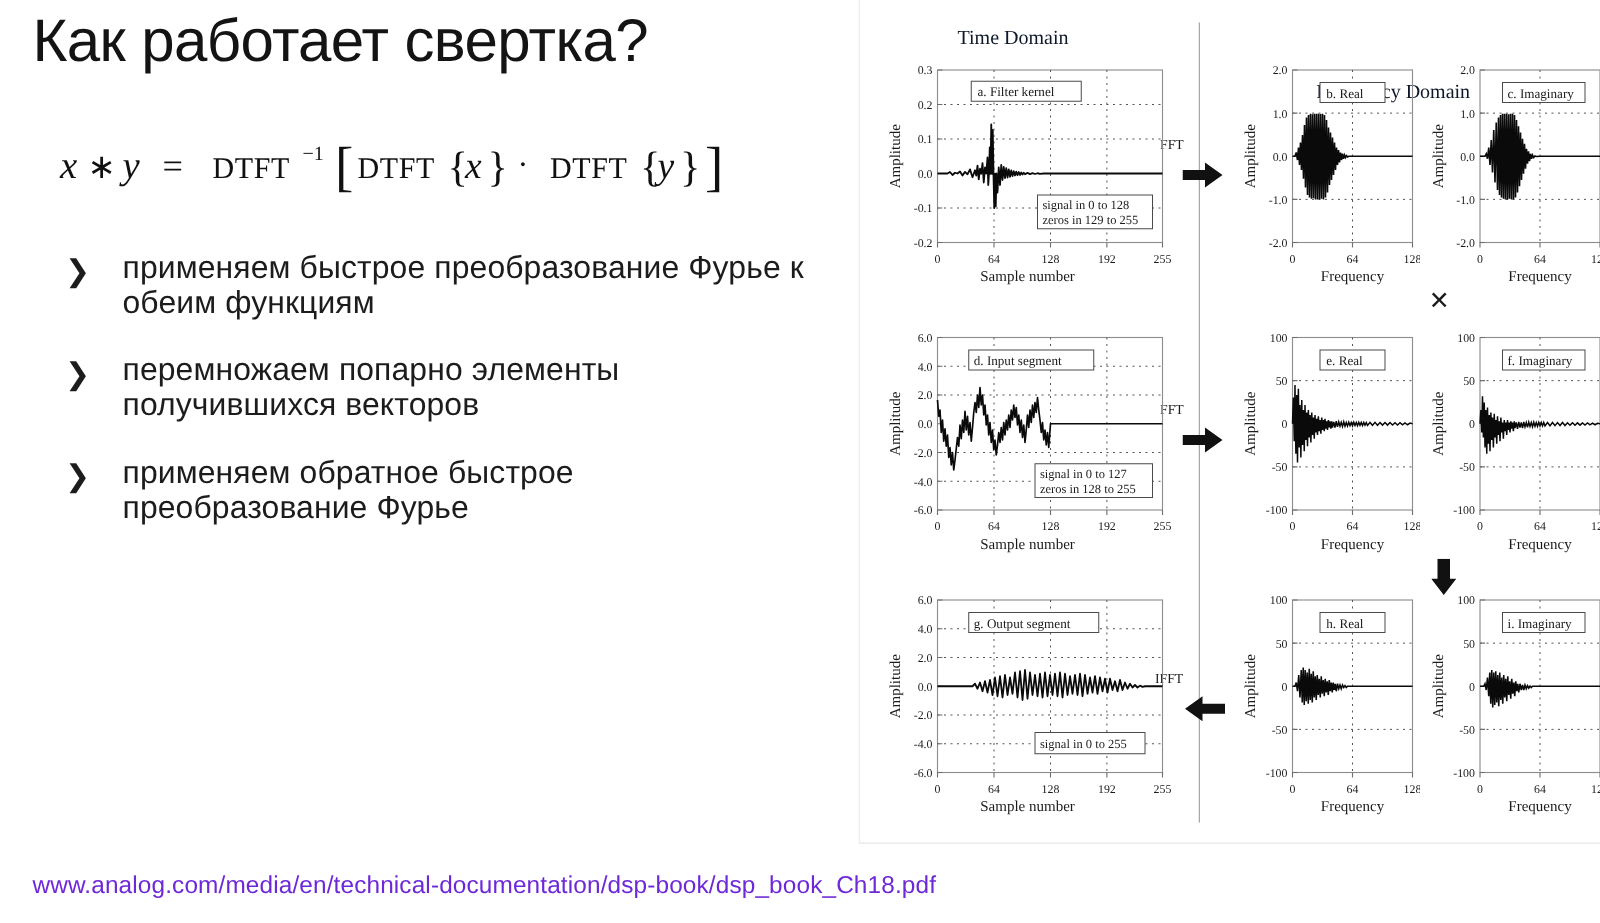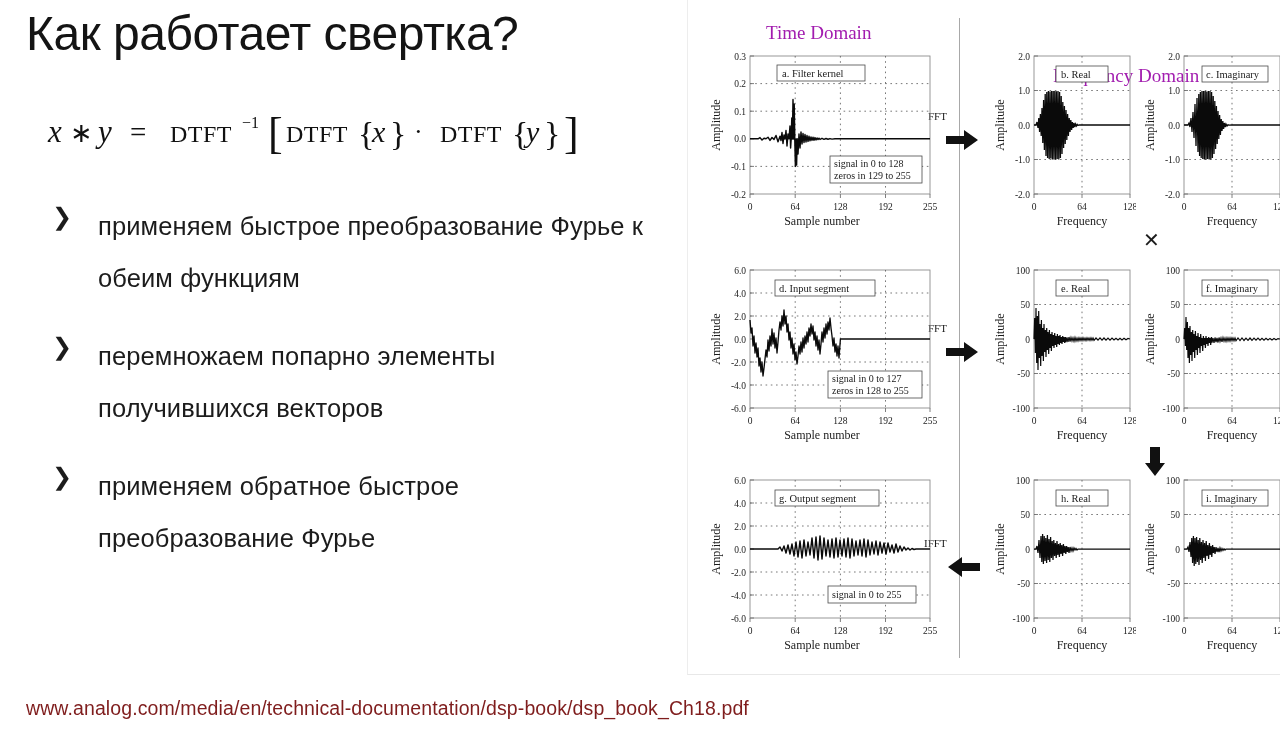--- a/index.html
+++ b/index.html
@@ -10,28 +10,28 @@
   #title{position:absolute;left:26px;top:8px;width:640px;font-size:48px;font-weight:400;
          letter-spacing:-0.5px;color:#141414;line-height:1.1;}
   #formula{position:absolute;left:46px;top:100px;width:620px;height:60px;
            font-family:"Liberation Serif",serif;color:#111;}
   #formula svg{display:block;}
 
   #bullets{position:absolute;left:48px;top:200px;width:610px;}
   .bullet{display:flex;align-items:flex-start;margin-bottom:26px;}
   .chev{flex:0 0 46px;font-size:24px;line-height:34px;color:#1c1c1c;font-weight:300;
         font-family:"DejaVu Sans",sans-serif;padding-left:4px;}
-  .btext{font-size:25.5px;line-height:52px;color:#1c1c1c;font-weight:400;letter-spacing:0.1px;}
-
-  #footer{position:absolute;left:26px;top:697px;font-size:19.5px;color:#7f1d1d;letter-spacing:0.1px;}
+  .btext{font-size:25.5px;line-height:28px;color:#1c1c1c;font-weight:400;letter-spacing:0.1px;}
+
+  #footer{position:absolute;left:26px;top:697px;font-size:19.5px;color:#6d28d9;letter-spacing:0.1px;}
 
   
   #figure{position:absolute;left:687px;top:0px;width:593px;height:674px;background:#fff;
           border-left:1px solid #ededed;border-bottom:1px solid #e8e8e8;}
-  .domhead{position:absolute;font-family:"Liberation Serif",serif;font-size:19px;color:#a21caf;
+  .domhead{position:absolute;font-family:"Liberation Serif",serif;font-size:16px;color:#0f172a;
            white-space:nowrap;}
   #divider{position:absolute;left:271px;top:18px;width:1px;height:640px;background:#a8a8a8;}
 
   .panel{position:absolute;}
   .panel svg{display:block;}
   .xfer{position:absolute;font-family:"Liberation Serif",serif;font-size:11px;color:#1b1b1b;}
   .bigsym{position:absolute;font-family:"Liberation Serif",serif;font-size:20px;color:#1b1b1b;}
 </style>
 </head>
 <body>

